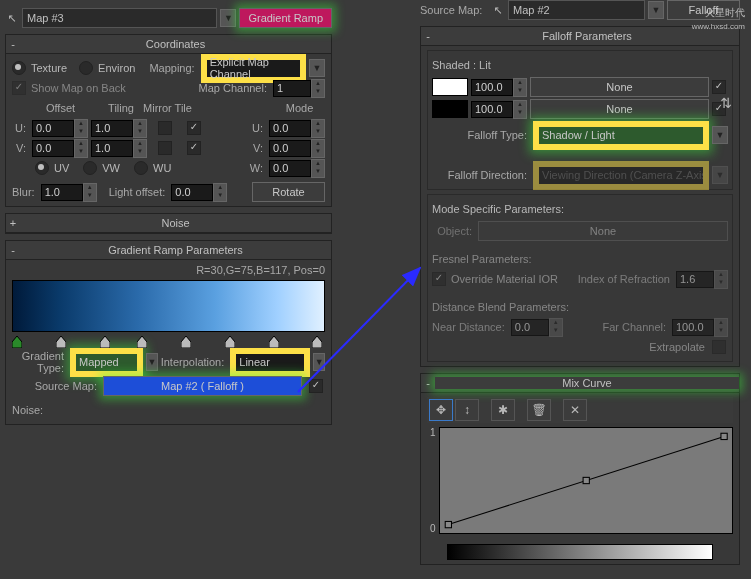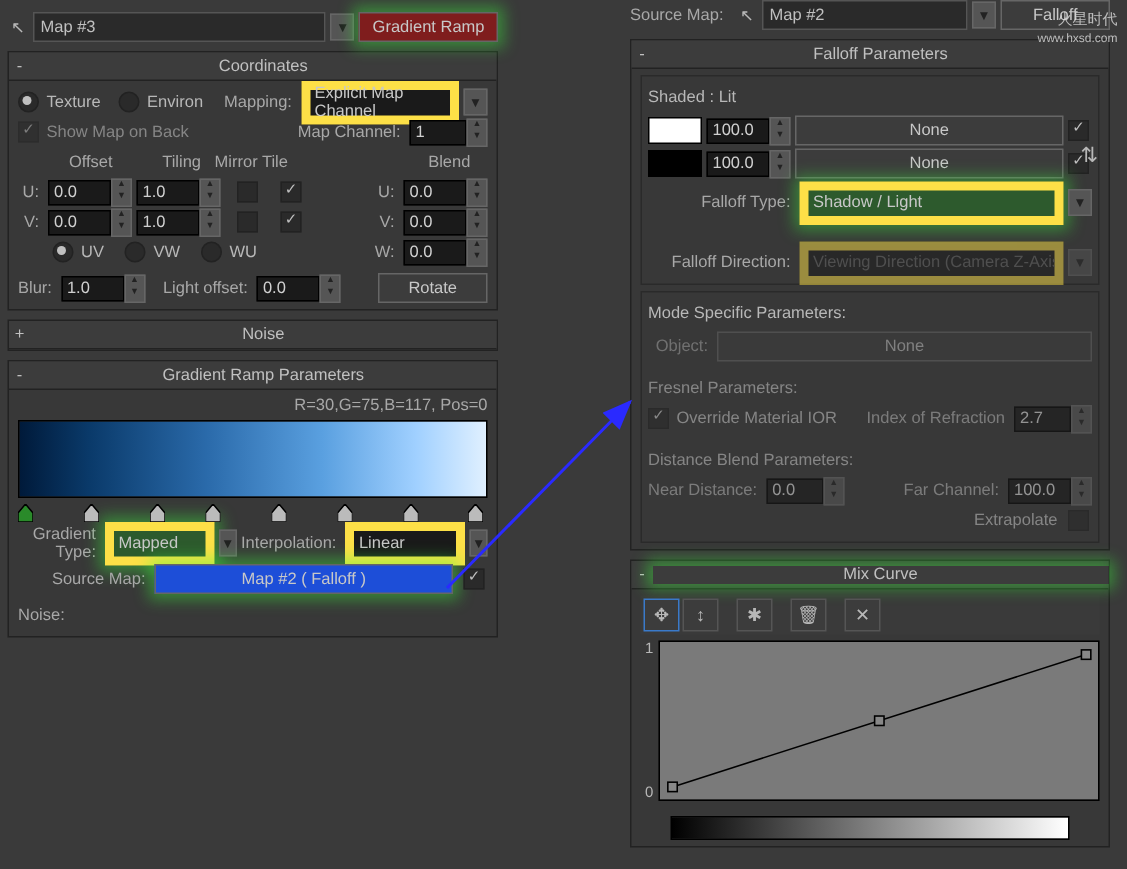--- a/index.html
+++ b/index.html
@@ -35,21 +35,21 @@
   .hl-green{box-shadow:0 0 10px 4px rgba(60,255,60,0.4)}
 </style>
 </head>
 <body>
 
 <div class="panel-l">
   <div class="row">
     <span style="width:14px;text-align:center">↖</span>
     <div class="map-btn">Map #3</div>
     <div class="dd-arrow">▼</div>
-    <div class="big-btn hl-green" style="background:#7f1d1d">Gradient Ramp</div>
+    <div class="big-btn hl-green" style="background:#be185d">Gradient Ramp</div>
   </div>
 
   <div class="rollout">
     <div class="rollout-h">
         <span class="pm">-</span>
         <span class="rollout-t">Coordinates</span>
       </div>
     <div class="rollout-b">
       <div class="row">
         <span class="radio on"></span>
@@ -73,21 +73,21 @@
               <span>▲</span>
               <span>▼</span>
             </div>
           </div>
       </div>
       <div class="row" style="justify-content:space-between;padding-left:26px">
         <span class="lbl" style="width:45px;text-align:center">Offset</span>
         <span class="lbl" style="width:45px;text-align:right">Tiling</span>
         <span class="lbl" style="width:55px;text-align:center">Mirror Tile</span>
         <span style="flex:1"></span>
-        <span class="lbl" style="width:45px;text-align:center">Blend</span>
+        <span class="lbl" style="width:45px;text-align:center">Mode</span>
       </div>
       <div class="row">
         <span class="lbl" style="width:14px">U:</span>
         <div class="spin">
             <span class="num" style="width:34px">0.0</span>
             <div class="spctl">
               <span>▲</span>
               <span>▼</span>
             </div>
           </div>
@@ -325,21 +325,21 @@
         </div>
         <div class="row" style="margin-top:8px;opacity:.6">
             <span>Fresnel Parameters:</span>
           </div>
         <div class="row" style="opacity:.6">
           <span class="check on"></span>
           <span>Override Material IOR</span>
           <span style="flex:1"></span>
           <span class="lbl">Index of Refraction</span>
           <div class="spin">
-              <span class="num" style="width:28px">2.7</span>
+              <span class="num" style="width:28px">1.6</span>
               <div class="spctl">
                 <span>▲</span>
                 <span>▼</span>
               </div>
             </div>
         </div>
         <div class="row" style="margin-top:8px;opacity:.6">
             <span>Distance Blend Parameters:</span>
           </div>
         <div class="row" style="opacity:.6">

